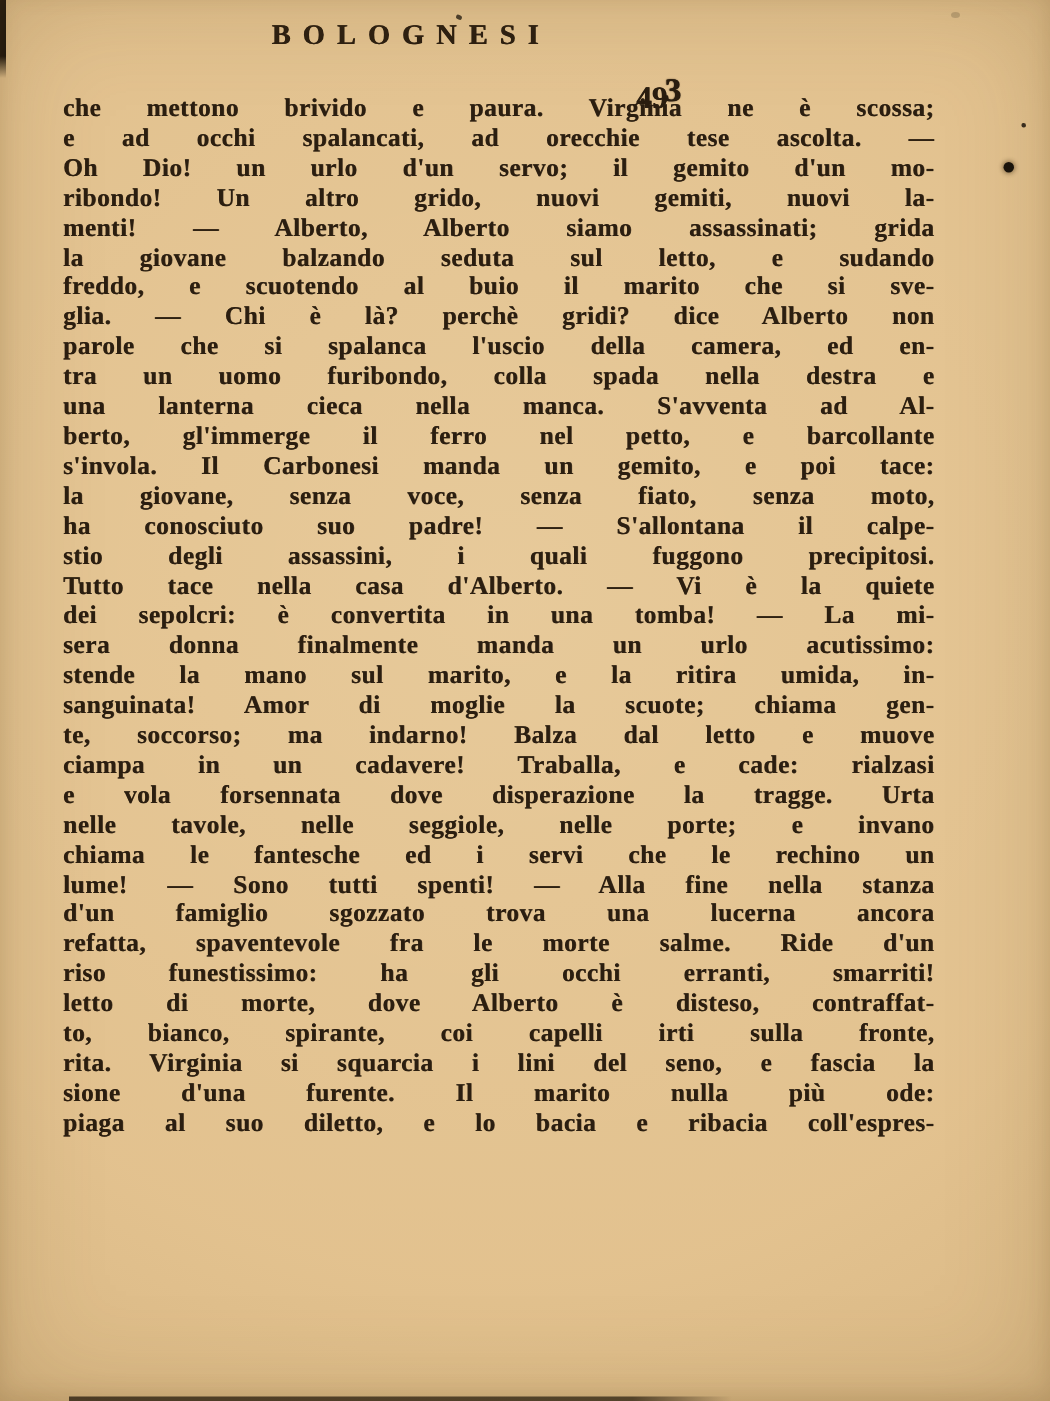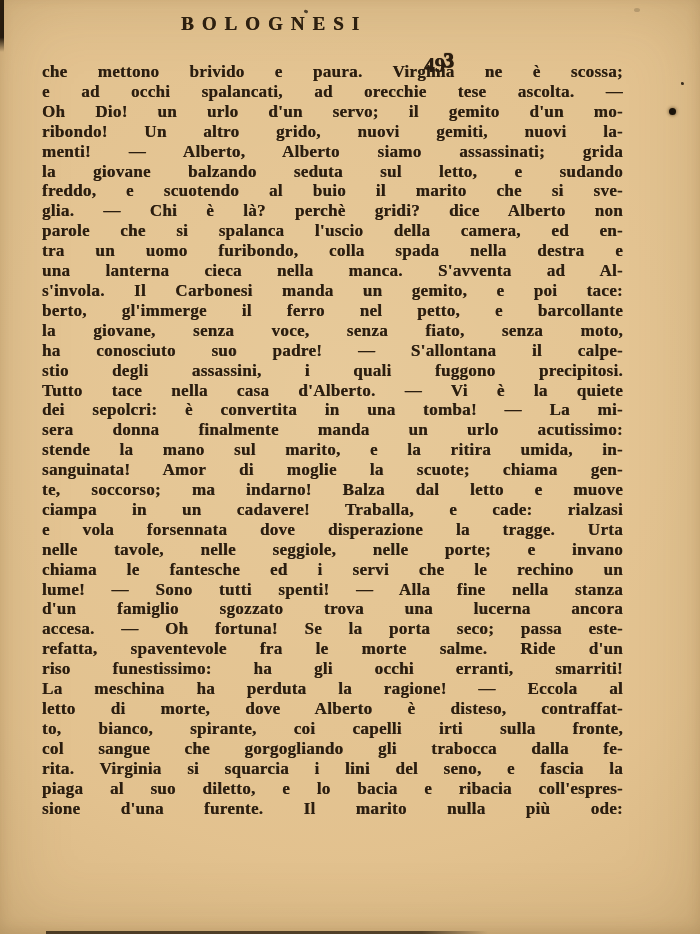--- a/index.html
+++ b/index.html
@@ -87,47 +87,44 @@
       <div class="tline">e ad occhi spalancati, ad orecchie tese ascolta. —</div>
       <div class="tline">Oh Dio! un urlo d'un servo; il gemito d'un mo-</div>
       <div class="tline">ribondo! Un altro grido, nuovi gemiti, nuovi la-</div>
       <div class="tline">menti! — Alberto, Alberto siamo assassinati; grida</div>
       <div class="tline">la giovane balzando seduta sul letto, e sudando</div>
       <div class="tline">freddo, e scuotendo al buio il marito che si sve-</div>
       <div class="tline">glia. — Chi è là? perchè gridi? dice Alberto non</div>
       <div class="tline">parole che si spalanca l'uscio della camera, ed en-</div>
       <div class="tline">tra un uomo furibondo, colla spada nella destra e</div>
       <div class="tline">una lanterna cieca nella manca. S'avventa ad Al-</div>
+      <div class="tline">berto, gl'immerge il ferro nel petto, e barcollante</div>
       <div class="tline">s'invola. Il Carbonesi manda un gemito, e poi tace:</div>
-      <div class="tline">berto, gl'immerge il ferro nel petto, e barcollante</div>
       <div class="tline">la giovane, senza voce, senza fiato, senza moto,</div>
       <div class="tline">ha conosciuto suo padre! — S'allontana il calpe-</div>
       <div class="tline">stio degli assassini, i quali fuggono precipitosi.</div>
       <div class="tline">Tutto tace nella casa d'Alberto. — Vi è la quiete</div>
       <div class="tline">dei sepolcri: è convertita in una tomba! — La mi-</div>
       <div class="tline">sera donna finalmente manda un urlo acutissimo:</div>
       <div class="tline">stende la mano sul marito, e la ritira umida, in-</div>
       <div class="tline">sanguinata! Amor di moglie la scuote; chiama gen-</div>
       <div class="tline">te, soccorso; ma indarno! Balza dal letto e muove</div>
       <div class="tline">ciampa in un cadavere! Traballa, e cade: rialzasi</div>
       <div class="tline">e vola forsennata dove disperazione la tragge. Urta</div>
       <div class="tline">nelle tavole, nelle seggiole, nelle porte; e invano</div>
       <div class="tline">chiama le fantesche ed i servi che le rechino un</div>
       <div class="tline">lume! — Sono tutti spenti! — Alla fine nella stanza</div>
       <div class="tline">d'un famiglio sgozzato trova una lucerna ancora</div>
-      <div class="tline">accesa. — Oh fortuna! Se la porta seco; passa este-</div>
       <div class="tline">refatta, spaventevole fra le morte salme. Ride d'un</div>
       <div class="tline">riso funestissimo: ha gli occhi erranti, smarriti!</div>
-      <div class="tline">La meschina ha perduta la ragione! — Eccola al</div>
       <div class="tline">letto di morte, dove Alberto è disteso, contraffat-</div>
       <div class="tline">to, bianco, spirante, coi capelli irti sulla fronte,</div>
-      <div class="tline">col sangue che gorgogliando gli trabocca dalla fe-</div>
       <div class="tline">rita. Virginia si squarcia i lini del seno, e fascia la</div>
+      <div class="tline">sione d'una furente. Il marito nulla più ode:</div>
       <div class="tline">piaga al suo diletto, e lo bacia e ribacia coll'espres-</div>
-      <div class="tline">sione d'una furente. Il marito nulla più ode:</div>
     </div>
 
   <span class="speck speck-faint-tr"></span>
   <span class="speck speck-small"></span>
   <span class="speck speck-big"></span>
 
   <div class="bottom-bar"></div>
   <div class="vignette"></div>
 </div>
 

